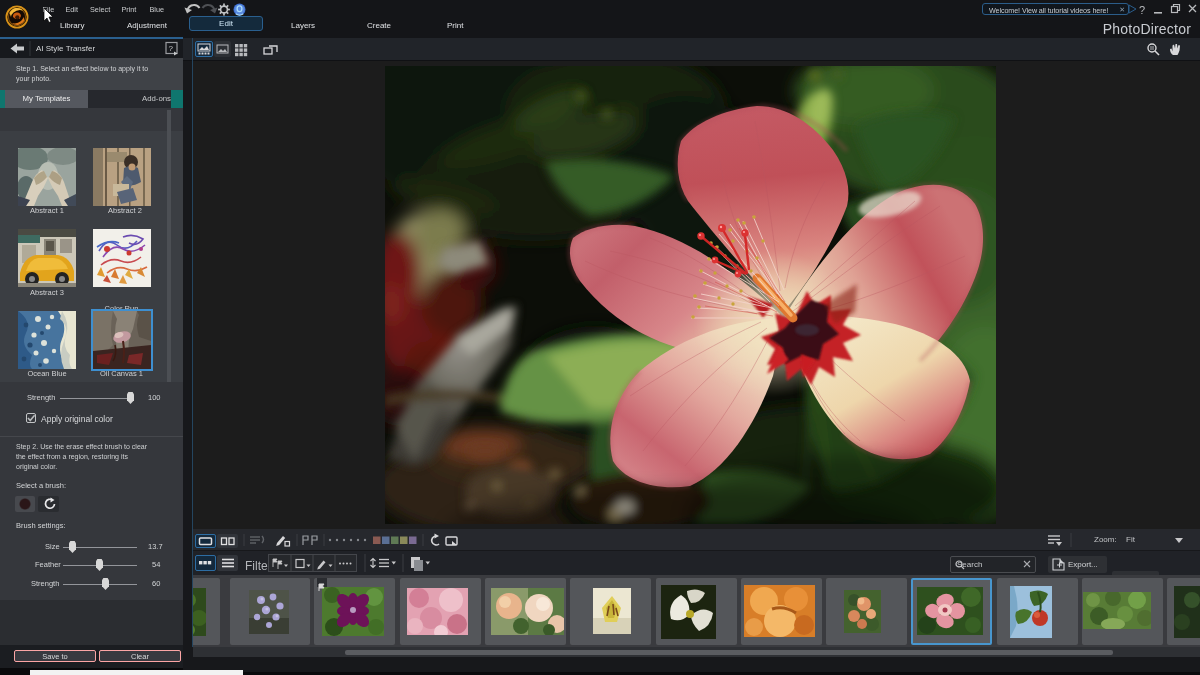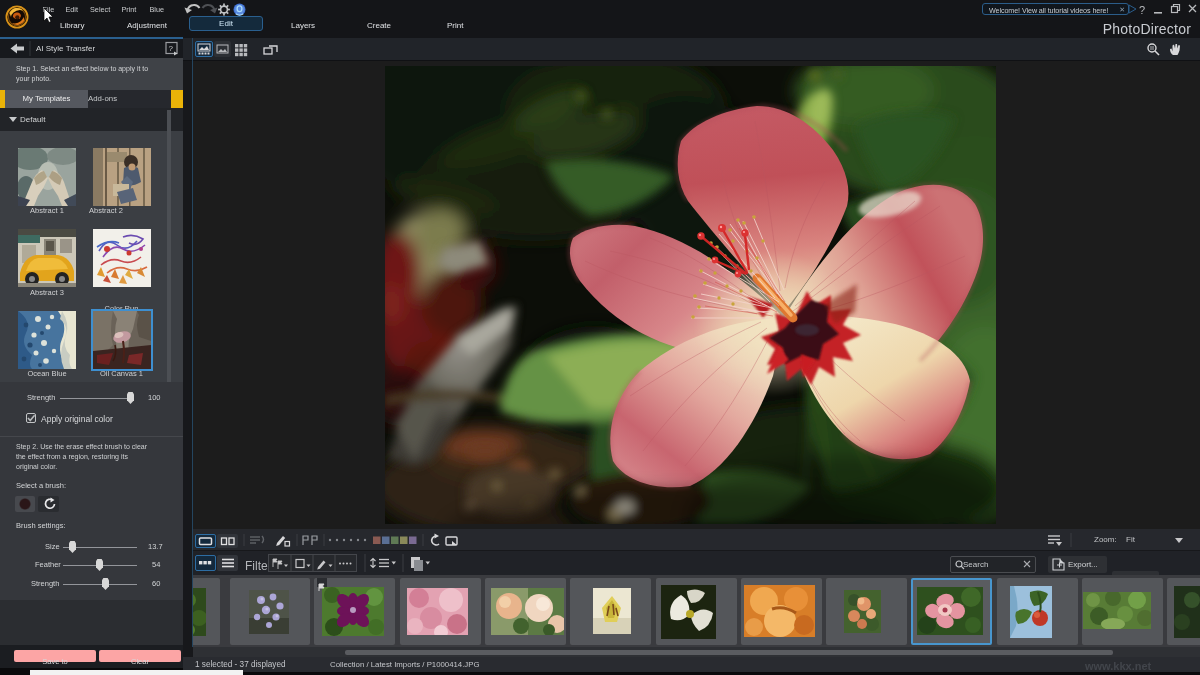--- a/index.html
+++ b/index.html
@@ -12,33 +12,33 @@
 #modrow{left:0;top:18px;width:1200px;height:20px}
 .modtab{position:absolute;top:17px;height:18px;line-height:18px;font-size:8px;color:#dfe1e4}
 #edittab{position:absolute;left:189px;top:16px;width:74px;height:15px;line-height:14px;text-align:center;background:#142a3c;border:1px solid #2a5f8e;border-radius:3px;color:#cfe6f5;font-size:8px}
 #pdlogo-text{position:absolute;right:9px;top:20.5px;font-size:14px;font-weight:300;color:#c9ccd1;letter-spacing:.2px}
 
 #toolbar{left:183px;top:38px;width:1017px;height:23px;background:#212429;border-bottom:1px solid #101114}
 
 #panel{left:0;top:37px;width:183px;height:631px;background:#35373c;border-top:2px solid #2a5f8e}
 #phead{position:absolute;left:0;top:0;width:183px;height:19px;background:#17191d}
 #pstep1{position:absolute;left:0;top:19px;width:183px;height:32px;background:#3f4247;color:#d2d4d6;font-size:7px;line-height:10.4px;padding:6px 0 0 16px}
-#ptabs{position:absolute;left:0;top:51px;width:183px;height:18px;background:#eab308}
+#ptabs{position:absolute;left:0;top:51px;width:183px;height:18px;background:#0f766e}
 #pdefault{position:absolute;left:0;top:69px;width:183px;height:23px;background:#222428;color:#d2d4d6;font-size:8px;line-height:23px}
 #ptpl{position:absolute;left:0;top:92px;width:183px;height:251px;background:#3b3e43}
 .tlabel{position:absolute;font-size:7.5px;color:#cfd0d2;width:58px;text-align:center}
 .thumb{position:absolute;width:58px;height:58px}
 
 .srow{position:absolute;font-size:7.5px;color:#d2d4d6}
 .strack{position:absolute;height:1px;background:#93959a}
 .shandle{position:absolute;width:7px;height:12px;background:#d8d8d8;clip-path:polygon(0 18%,20% 0,80% 0,100% 18%,100% 68%,50% 100%,0 68%)}
 .sval{position:absolute;font-size:7.5px;color:#d2d4d6}
 #pbot{position:absolute;left:0;top:561px;width:183px;height:45px;background:#2b2d31}
 #pbtns{position:absolute;left:0;top:606px;width:183px;height:25px;background:#1b1d21}
-.pbtn{position:absolute;top:5px;width:82px;height:12px;background:#38393f;border:6px solid #fca5a5;border-radius:2px;color:#d8d8da;font-size:7.5px;text-align:center;line-height:12px}
+.pbtn{position:absolute;top:5px;width:82px;height:12px;background:#38393f;border:1px solid #fca5a5;border-radius:2px;color:#d8d8da;font-size:7.5px;text-align:center;line-height:12px}
 
 #canvas{left:193px;top:61px;width:1007px;height:468px;background:#1c1c1c}
 #photo{position:absolute;left:192px;top:5px;width:611px;height:458px}
 #blueline{left:192px;top:38px;width:1px;height:609px;background:#24455f}
 
 #rowA{left:193px;top:529px;width:1007px;height:22px;background:#26282d;border-bottom:1px solid #17181b}
 #rowB{left:193px;top:551px;width:1007px;height:24px;background:#202227}
 
 #strip{left:193px;top:575px;width:1007px;height:72px;background:#3a3b3f;overflow:hidden}
 .cell{position:absolute;top:3px;height:67px;background:#54565a;border-radius:2px}
@@ -164,25 +164,22 @@
       <line x1="30" y1="2" x2="30" y2="17" stroke="#33363b" stroke-width="1"></line>
       <rect x="166" y="3.5" width="11" height="11" fill="none" stroke="#9a9ca0" stroke-width="1.2"></rect>
       <text x="168.5" y="12" font-size="8" fill="#c8cacc" font-family="Liberation Sans">?</text>
       <path d="M174 12.5 l3.5 2 -3.5 2 z" fill="#c8cacc"></path>
     </svg>
     <span style="position:absolute;left:36px;top:5px;font-size:8px;color:#d6d8da">AI Style Transfer</span>
   </div>
   <div id="pstep1">Step 1. Select an effect below to apply it to<br>your photo.</div>
   <div id="ptabs">
     <div style="position:absolute;left:5px;top:0;width:83px;height:18px;background:#55585f;color:#ededee;font-size:7.8px;text-align:center;line-height:18px">My Templates</div>
-    <div style="position:absolute;left:88px;top:0;width:83px;height:18px;background:#26282d;color:#c6c8ca;font-size:7.8px;text-align:left;line-height:18px">Add-ons</div>
-  </div>
-  <div id="pdefault"><svg width="10" height="8" style="position:absolute;left:9px;top:8px">
-          <path d="M0 1 L8 1 L4 6 Z" fill="#c8cacc"></path>
-        </svg><span style="margin-left:20px">Default</span></div>
+    <div style="position:absolute;left:88px;top:0;width:83px;height:18px;background:#26282d;color:#c6c8ca;font-size:7.8px;text-align:right;line-height:18px">Add-ons</div>
+  </div>
   <div id="ptpl">
     <div class="thumb" style="left:18px;top:16.5px"><svg width="58" height="58" viewBox="0 0 58 58">
       <rect width="58" height="58" fill="#9aa49e"></rect>
       <ellipse cx="12" cy="10" rx="18" ry="12" fill="#6a7a74"></ellipse>
       <ellipse cx="45" cy="8" rx="16" ry="9" fill="#7e8a84"></ellipse>
       <ellipse cx="30" cy="28" rx="10" ry="14" fill="#b8beb4"></ellipse>
       <ellipse cx="8" cy="40" rx="9" ry="12" fill="#5a6a68"></ellipse>
       <path d="M4 58 L14 34 Q17 26 24 22 L30 30 Q26 40 20 48 L16 58 Z" fill="#d8cfbc"></path>
       <path d="M16 30 Q21 24 26 23 L29 29 Q24 35 18 37 Z" fill="#b0a488"></path>
       <path d="M54 58 L46 34 Q43 26 36 22 L30 30 Q34 40 40 48 L44 58 Z" fill="#d4cab6"></path>
@@ -199,21 +196,21 @@
       <rect x="50" y="0" width="2" height="58" fill="#7a6a52"></rect>
       <rect x="14" y="4" width="20" height="10" fill="#9a8a6e"></rect>
       <circle cx="38" cy="14" r="7" fill="#3a2e26"></circle>
       <path d="M31 20 Q38 16 45 20 L48 34 Q38 40 30 36 Z" fill="#4e5a6e"></path>
       <path d="M28 34 L34 28 L40 34 L36 44 Z" fill="#5d6b80"></path>
       <rect x="20" y="36" width="16" height="12" fill="#c8b89a"></rect>
       <path d="M24 44 L40 40 L44 52 L28 56 Z" fill="#586478"></path>
       <circle cx="39" cy="19" r="3.5" fill="#c09a74"></circle>
     </svg></div>
     <div class="tlabel" style="left:18px;top:75px">Abstract 1</div>
-    <div class="tlabel" style="left:77px;top:75px">Abstract 2</div>
+    <div class="tlabel" style="left:96px;top:75px">Abstract 2</div>
     <div class="thumb" style="left:18px;top:98px"><svg width="58" height="58" viewBox="0 0 58 58">
       <rect width="58" height="58" fill="#ccc7b8"></rect>
       <rect x="0" y="0" width="58" height="8" fill="#4a4a42"></rect>
       <rect x="0" y="6" width="22" height="8" fill="#3e6a60"></rect>
       <rect x="26" y="10" width="12" height="16" fill="#8a8578"></rect>
       <rect x="42" y="10" width="12" height="14" fill="#9a9488"></rect>
       <rect x="4" y="16" width="14" height="18" fill="#b0aa98"></rect>
       <rect x="28" y="12" width="8" height="10" fill="#5a554a"></rect>
       <path d="M2 44 Q6 28 18 26 L40 26 Q52 28 56 42 L56 52 L2 52 Z" fill="#e2a41c"></path>
       <path d="M8 42 Q12 30 20 29 L36 29 Q46 30 50 40 Z" fill="#f0bc3a"></path>
@@ -695,21 +692,21 @@
     <rect x="50" y="6" width="9" height="11" fill="#c8c8ca"></rect>
         <rect x="53" y="9" width="9" height="11" fill="#898c91"></rect>
     <path d="M64.5 10.5 l4.5 0 -2.25 3 z" fill="#c8c8ca"></path>
   </svg>
   <div style="position:absolute;left:757px;top:5px;width:86px;height:17px;background:#222428;border:1px solid #4a4c50;border-radius:2px">
     <svg width="86" height="15">
           <circle cx="8" cy="7" r="3" fill="none" stroke="#c0c2c5" stroke-width="1.2"></circle>
           <line x1="10.2" y1="9.2" x2="13" y2="12" stroke="#c0c2c5" stroke-width="1.2"></line>
           <path d="M73 4 l6 6 M79 4 l-6 6" stroke="#aaacb0" stroke-width="1.1"></path>
         </svg>
-    <span style="position:absolute;left:12px;top:3px;font-size:8px;color:#c6c8cb">Search</span>
+    <span style="position:absolute;left:6px;top:3px;font-size:8px;color:#c6c8cb">Search</span>
   </div>
   <div style="position:absolute;left:855px;top:5px;width:59px;height:17px;background:#2e3034;border-radius:2px">
     <svg width="59" height="17">
           <path d="M5 3 h7 v4 h4 v7 h-11 z" fill="none" stroke="#d0d2d5" stroke-width="1.1"></path>
           <path d="M12 3 l4 4 h-4 z" fill="#d0d2d5"></path>
           <path d="M9 9 h5 m-2.5 -2.5 l0 5" stroke="#d0d2d5" stroke-width="1"></path>
         </svg>
     <span style="position:absolute;left:20px;top:4px;font-size:8px;color:#d2d4d7">Export...</span>
   </div>
   <div style="position:absolute;left:919px;top:20px;width:47px;height:17px;background:#2e3034;border-radius:2px">
@@ -873,20 +870,15 @@
         <circle cx="8" cy="36" r="8" fill="#2a4020"></circle>
       </svg>
 
   <div class="abs" style="left:124px;top:3px;width:10px;height:9px;background:#2a2c30"><svg width="10" height="9">
           <path d="M2 1 v7 M2 1 h5 l-1.5 2 1.5 2 h-5" stroke="#d8d8d8" stroke-width="1" fill="#d8d8d8"></path>
         </svg></div>
 </div>
 <div id="scrollrow" class="abs">
       <div style="position:absolute;left:152px;top:3px;width:768px;height:5px;background:#5a5c60;border-radius:2px"></div>
     </div>
-<div id="status" class="abs">
-  <span style="position:absolute;left:12px;top:3px;font-size:8.2px">1 selected - 37 displayed</span>
-  <span style="position:absolute;left:147px;top:3px;font-size:7.8px">Collection / Latest Imports / P1000414.JPG</span>
-  <span style="position:absolute;left:902px;top:3px;font-size:11px;font-weight:bold;color:#42454b">www.kkx.net</span>
-</div>
 <div class="abs" style="left:0;top:668px;width:183px;height:7px;background:#0a0a0c"></div>
 <div class="abs" style="left:183px;top:672px;width:1017px;height:3px;background:#0a0a0c"></div>
 <div class="abs" style="left:30px;top:670px;width:213px;height:5px;background:#f2f2f2"></div>
 </div>
 </body></html>

